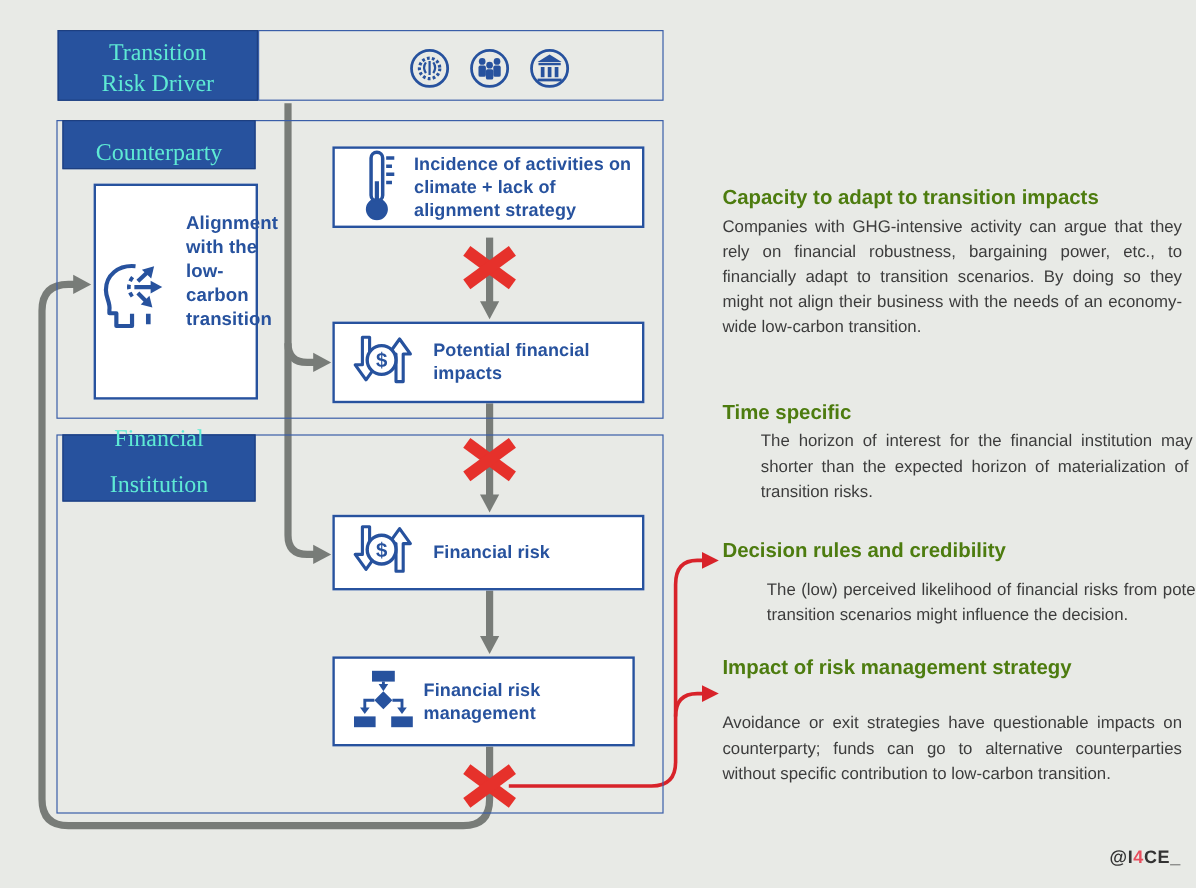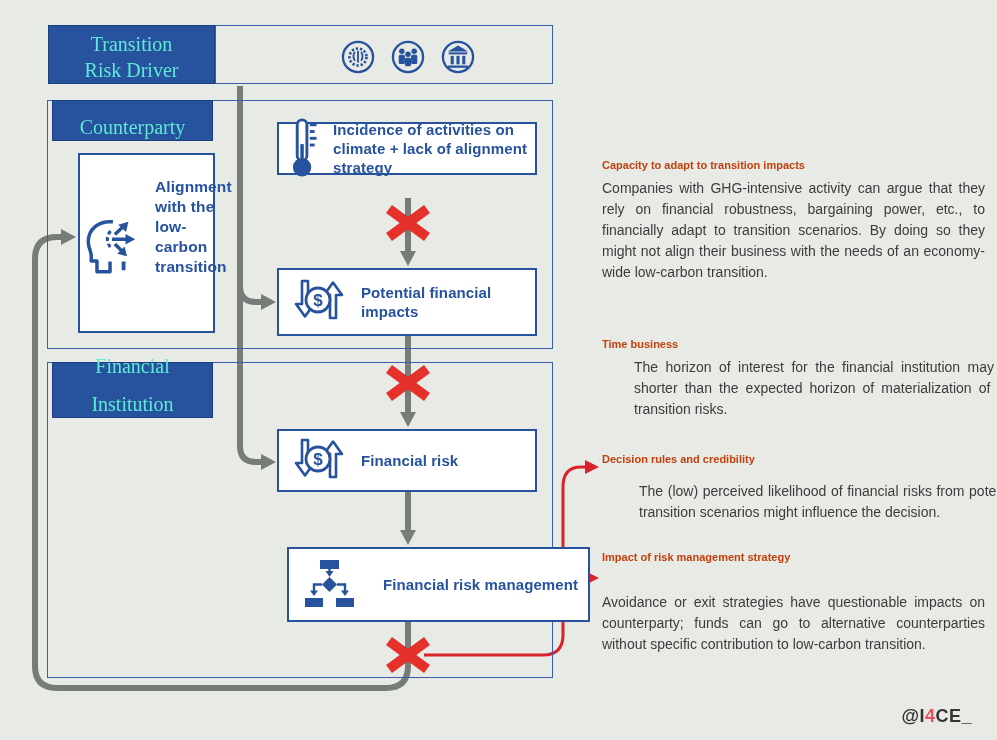--- a/index.html
+++ b/index.html
@@ -43,36 +43,36 @@
   .fi-container{left:47px;top:362px;width:506px;height:316px;}
   .fi-label{left:52px;top:362px;width:161px;height:56px;gap:12px;}
 
   .alignment-box{
     left:78px;top:153px;width:137px;height:180px;
     flex-direction:row;align-items:center;justify-content:flex-start;
     padding-top:12px;
   }
   .alignment-box .box-text{align-self:flex-start;padding-left:13px;padding-top:10px;font-size:15.5px;line-height:20px;}
 
-  .incidence-box{left:277px;top:122px;width:260px;height:53px;padding-left:10px;gap:14px;}
+  .incidence-box{left:277px;top:122px;width:260px;height:68px;padding-left:22px;gap:14px;}
   .impacts-box{left:277px;top:268px;width:260px;height:68px;padding-left:14px;gap:16px;}
   .finrisk-box{left:277px;top:429px;width:260px;height:63px;padding-left:14px;gap:16px;}
-  .finmgmt-box{left:287px;top:547px;width:303px;height:75px;padding-left:14px;gap:28px;}
+  .finmgmt-box{left:277px;top:547px;width:252px;height:75px;padding-left:14px;gap:8px;}
 
   
   .annotation{left:602px;width:383px;}
   .ann-heading{
-    color:#c2410c;font-weight:bold;font-size:11px;line-height:20px;z-index:6;
+    color:#4d7c0f;font-weight:bold;font-size:17px;line-height:20px;z-index:6;
   }
   .ann-body{
     color:#3c3c3c;font-size:14px;line-height:21px;text-align:justify;z-index:6;
   }
 
   .watermark{
-    right:25px;top:706px;font-size:18px;font-weight:bold;
+    right:13px;top:706px;font-size:15px;font-weight:bold;
     color:#333333;letter-spacing:0.5px;z-index:6;
   }
   .watermark .hl{color:#e84e5e;}
 </style>
 </head>
 <body>
 
 <div class="canvas">
 
   <svg class="connectors" viewBox="0 0 997 740">
@@ -239,21 +239,21 @@
         <path d="M19 26.5 L11 26.5 L11 33" stroke="#27529e" stroke-width="2.4" fill="none"></path>
         <path d="M34 26.5 L42 26.5 L42 33" stroke="#27529e" stroke-width="2.4" fill="none"></path>
       </svg>
     </span>
     <div class="box-text">Financial risk management</div>
   </div>
 
   <div class="abs annotation ann-heading" style="top:155px;">Capacity to adapt to transition impacts</div>
   <div class="abs annotation ann-body" style="top:178px;">Companies with GHG-intensive activity can argue that they rely on financial robustness, bargaining power, etc., to financially adapt to transition scenarios. By doing so they might not align their business with the needs of an economy-wide low-carbon transition.</div>
 
-  <div class="abs annotation ann-heading" style="top:334px;">Time business</div>
+  <div class="abs annotation ann-heading" style="top:334px;">Time specific</div>
   <div class="abs annotation ann-body" style="top:357px;margin-left:32px;">The horizon of interest for the financial institution may be shorter than the expected horizon of materialization of the transition risks.</div>
 
   <div class="abs annotation ann-heading" style="top:449px;">Decision rules and credibility</div>
   <div class="abs annotation ann-body" style="top:481px;margin-left:37px;">The (low) perceived likelihood of financial risks from potential transition scenarios might influence the decision.</div>
 
   <div class="abs annotation ann-heading" style="top:547px;">Impact of risk management strategy</div>
   <div class="abs annotation ann-body" style="top:592px;">Avoidance or exit strategies have questionable impacts on counterparty; funds can go to alternative counterparties without specific contribution to low-carbon transition.</div>
 
   <div class="abs watermark">
     <span>@I</span><span class="hl">4</span><span>CE_</span>

